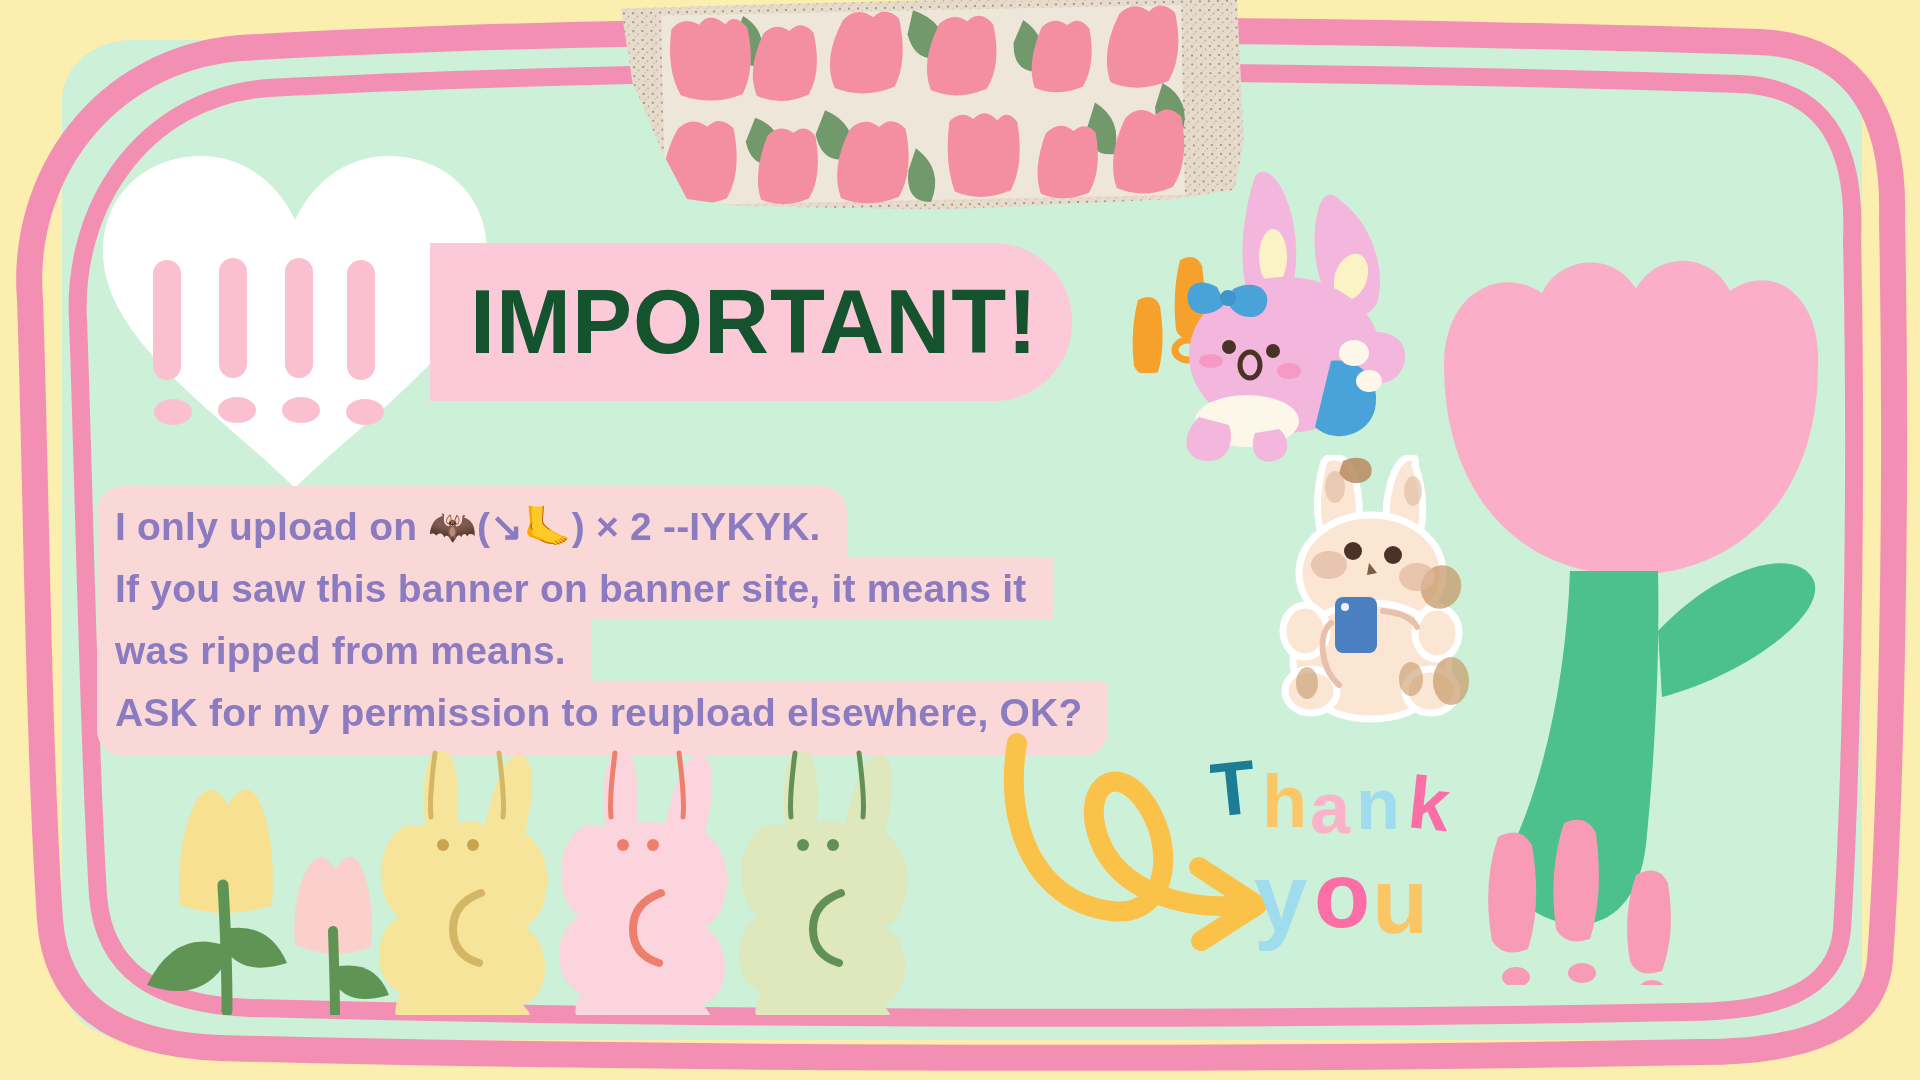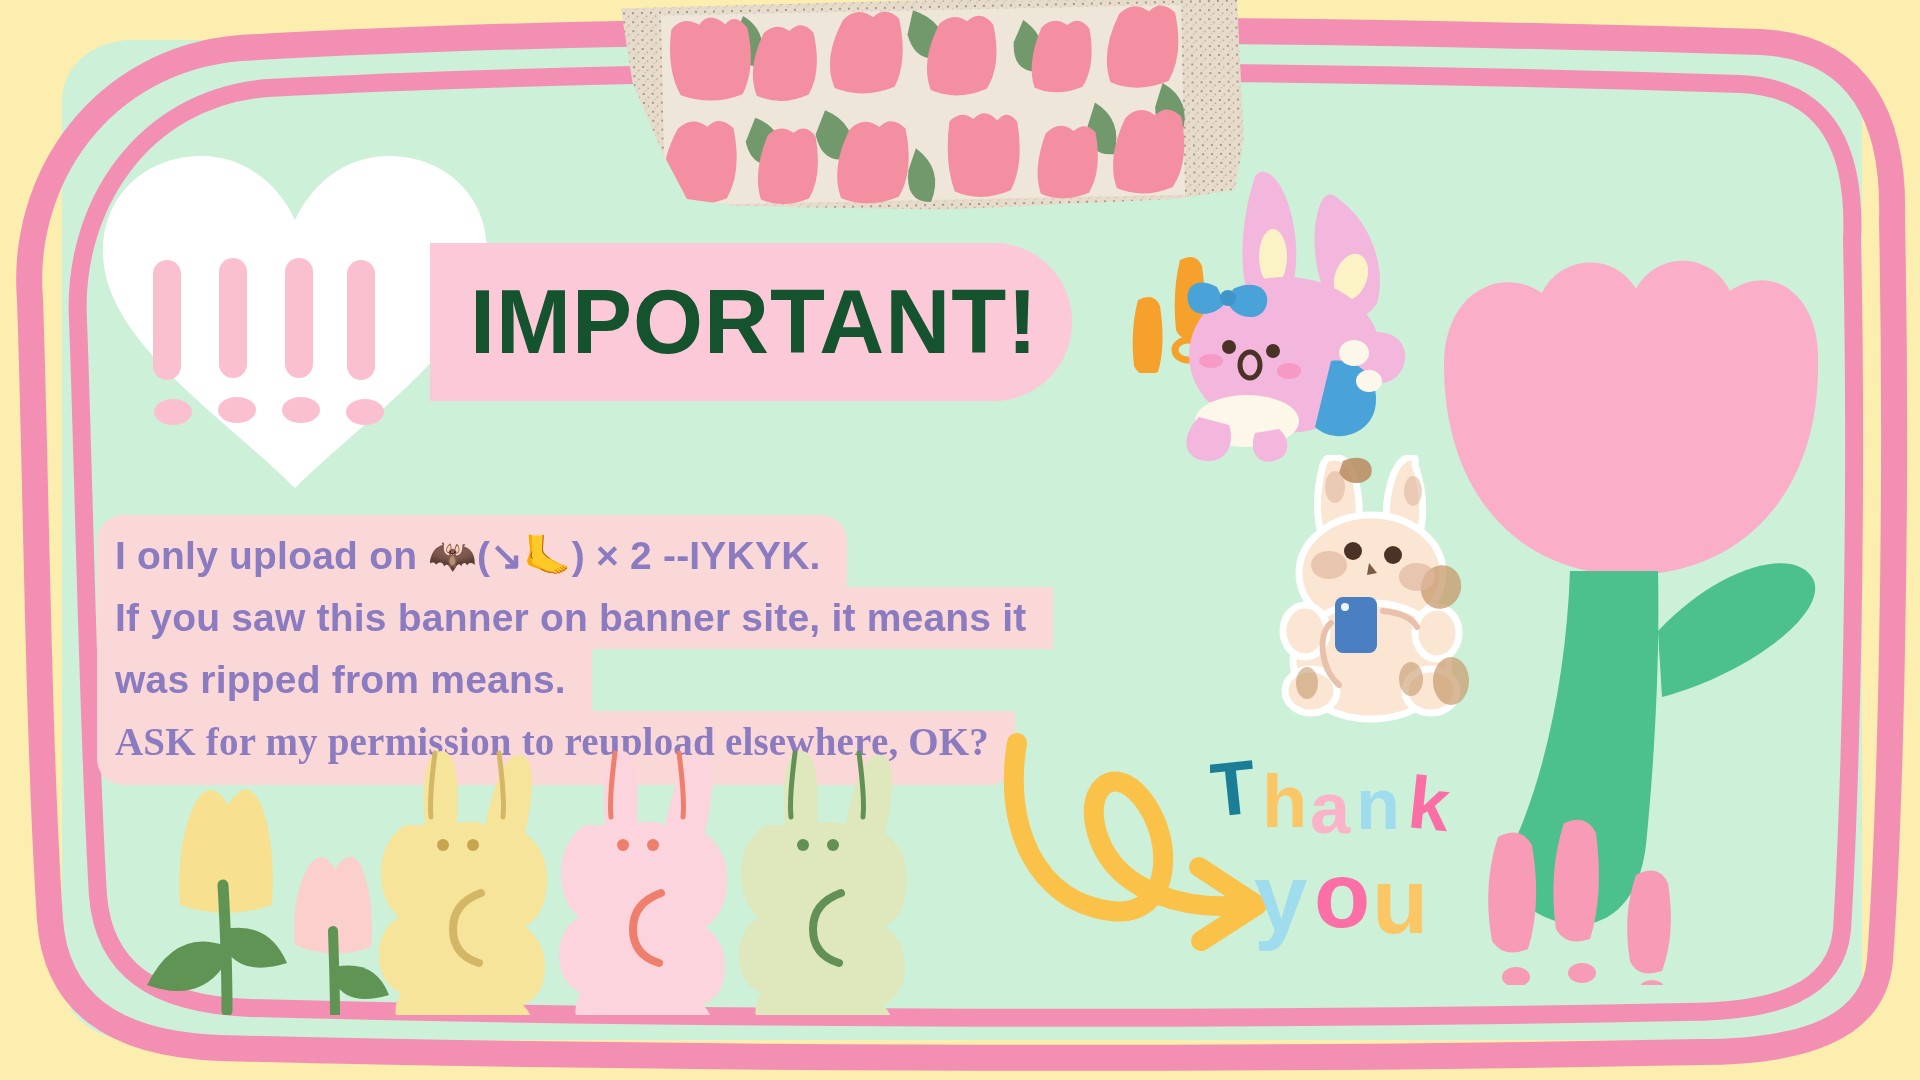--- a/index.html
+++ b/index.html
@@ -40,33 +40,32 @@
     display:flex;align-items:center;
     font-size:90px;font-weight:bold;letter-spacing:1px;
     color:#14532d;white-space:nowrap;
   }
 
   
   .msg{
     position:absolute;left:97px;top:486px;width:1100px;
     display:flex;flex-direction:column;gap:0px;
     align-items:flex-start;
-    margin-top:29px;
   }
   .msg-line{
     background:#fbd8d8;
     color:#8b7bc0;
     font-size:39px;font-weight:bold;
     line-height:58px;
     padding:2px 26px 2px 18px;
     white-space:nowrap;
     letter-spacing:0.2px;
   }
   .msg-line.l1{border-radius:26px 26px 0 0;padding-top:12px;}
-  .msg-line.l4{border-radius:0 0 26px 26px;padding-bottom:14px;font-family:Liberation Serif, serif;}
+  .msg-line.l4{border-radius:0 0 26px 26px;padding-bottom:14px;}
 
   
   .garden{position:absolute;left:95px;top:745px;width:900px;height:270px;}
 
   
   .arrow{position:absolute;left:995px;top:715px;width:290px;height:250px;}
 
   
   .thankyou{position:absolute;left:1210px;top:755px;width:300px;height:210px;}
 

